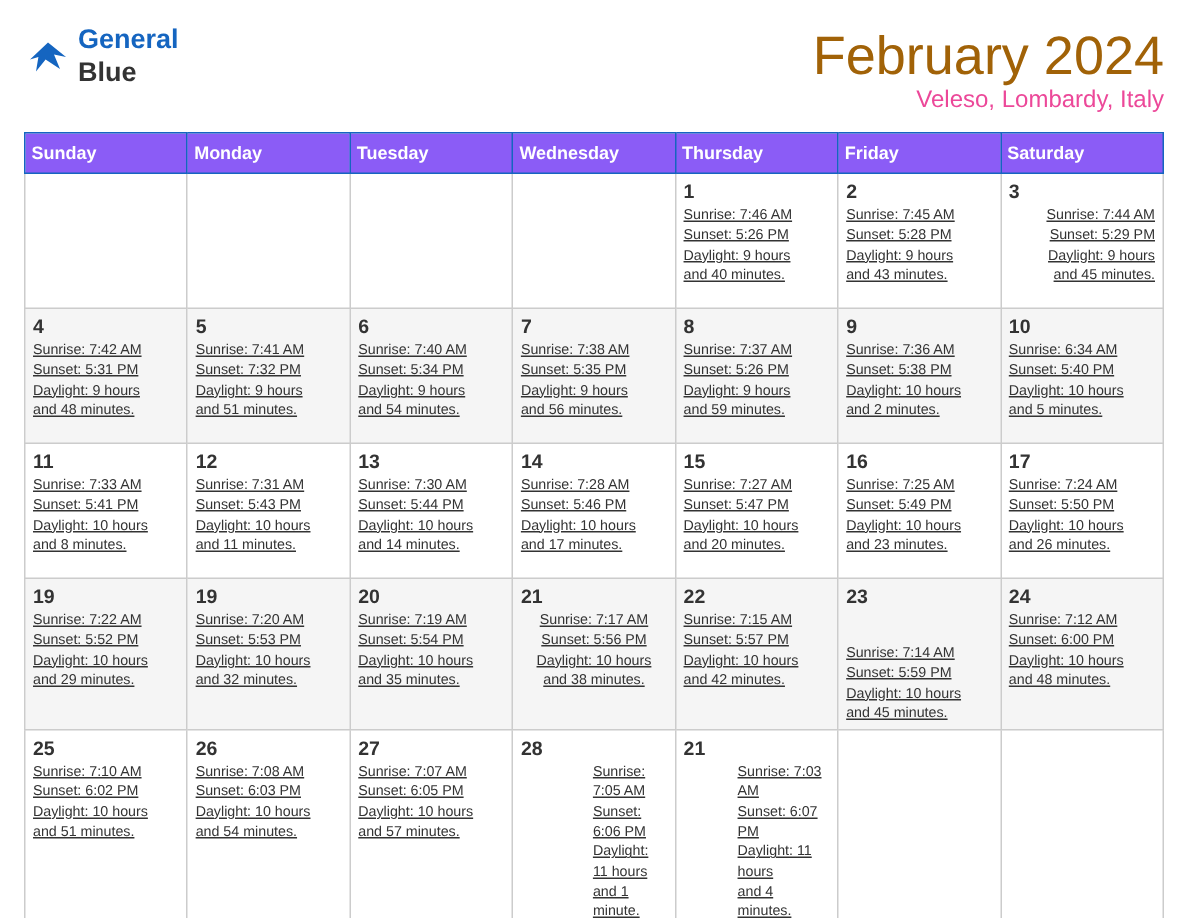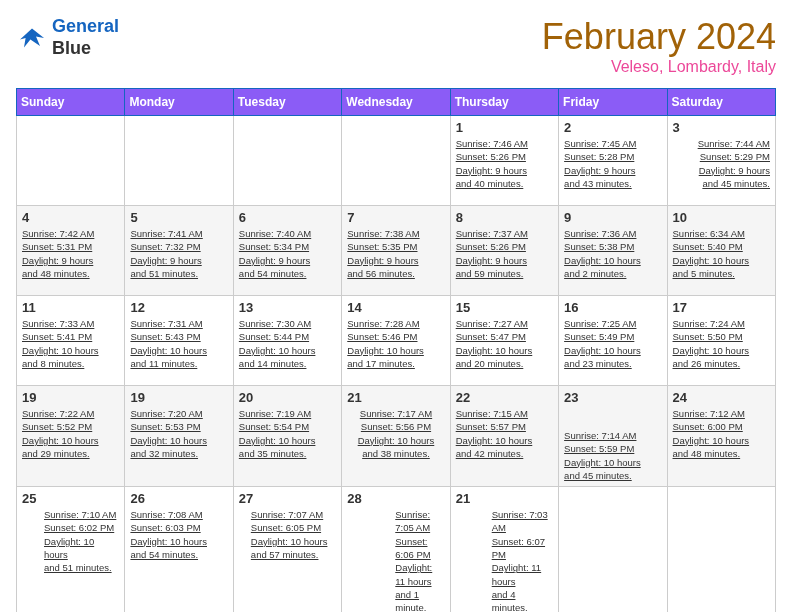--- a/index.html
+++ b/index.html
@@ -297,35 +297,35 @@
           <span class="day-number">24</span>
           <div class="day-info" style="white-space: pre-line;">Sunrise: 7:12 AM
 Sunset: 6:00 PM
 Daylight: 10 hours
 and 48 minutes.</div>
         </td>
       </tr>
       <tr>
         <td>
           <span class="day-number">25</span>
-          <div class="day-info" style="white-space: pre-line; margin-left: 22px;">Sunrise: 7:10 AM
+          <div class="day-info" style="white-space: pre-line;">Sunrise: 7:10 AM
 Sunset: 6:02 PM
 Daylight: 10 hours
 and 51 minutes.</div>
         </td>
         <td>
           <span class="day-number">26</span>
           <div class="day-info" style="white-space: pre-line;">Sunrise: 7:08 AM
 Sunset: 6:03 PM
 Daylight: 10 hours
 and 54 minutes.</div>
         </td>
         <td>
           <span class="day-number">27</span>
-          <div class="day-info" style="white-space: pre-line; margin-left: 12px;">Sunrise: 7:07 AM
+          <div class="day-info" style="white-space: pre-line;">Sunrise: 7:07 AM
 Sunset: 6:05 PM
 Daylight: 10 hours
 and 57 minutes.</div>
         </td>
         <td>
           <span class="day-number">28</span>
           <div class="day-info" style="white-space: pre-line; margin-left: 48px;">Sunrise: 7:05 AM
 Sunset: 6:06 PM
 Daylight: 11 hours
 and 1 minute.</div>

